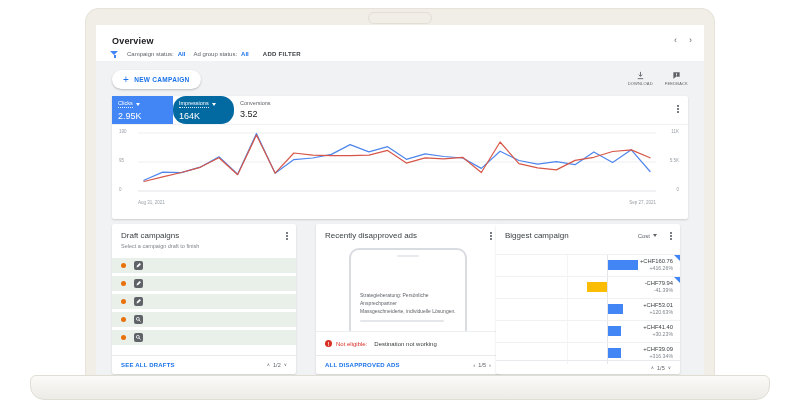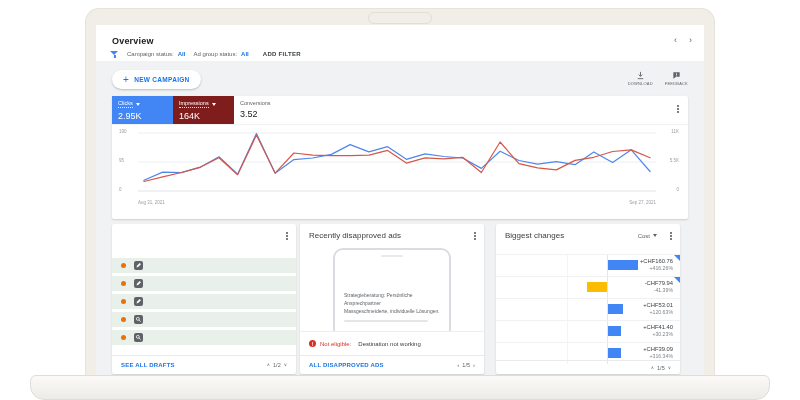--- a/index.html
+++ b/index.html
@@ -72,21 +72,21 @@
   .chart-wrap svg{width:100%;height:100%;display:block;}
   .ytick{position:absolute;font-size:4.5px;color:#9aa0a6;line-height:1;}
   .yl{left:7px;}
   .yr{right:9px;}
   .xlab{position:absolute;top:104px;font-size:4.5px;color:#9aa0a6;}
   .xlab.start{left:26px;}
   .xlab.end{right:32px;}
 
   
   .panel{top:199px;width:184px;height:150px;}
-  .p-drafts{left:16px;} .p-disap{left:204px;} .p-changes{left:400px;}
+  .p-drafts{left:16px;} .p-disap{left:220px;} .p-changes{left:400px;}
   .p-head{padding:7px 9px 0;}
   .p-title{font-size:8px;color:#3c4043;}
   .p-sub{font-size:5.5px;color:#80868b;margin-top:3px;}
   .panel .dots{right:8px;top:8px;}
   .p-foot{position:absolute;left:0;right:0;bottom:0;height:19px;border-top:1px solid #e8eaed;
     display:flex;align-items:center;padding:0 9px;box-sizing:border-box;}
   .p-link{font-size:6px;font-weight:bold;color:var(--link-blue);letter-spacing:.2px;}
   .pag{margin-left:auto;display:flex;align-items:center;gap:3px;color:#5f6368;font-size:5.5px;}
 
   
@@ -185,21 +185,21 @@
 
     <div class="card summary">
       <div class="chips-row">
           <div class="chip sel" style="background: rgb(66, 133, 244);">
             <div class="lblrow">
               <span class="lbl">Clicks</span>
               <span class="caret"></span>
             </div>
             <div class="val">2.95K</div>
           </div>
-          <div class="chip sel" style="background: #7f1d1d;">
+          <div class="chip sel" style="background: #0369a1; border-radius: 13px;">
             <div class="lblrow">
               <span class="lbl">Impressions</span>
               <span class="caret"></span>
             </div>
             <div class="val">164K</div>
           </div>
           <div class="chip plain">
             <div class="lblrow">
               <span class="lbl">Conversions</span>
             </div>
@@ -222,20 +222,24 @@
             <line x1="0" x2="524" y1="61" y2="61" stroke="#dadce0" stroke-width="0.8"></line>
             <polyline points="6.0,50.3 25.0,42.1 43.9,42.7 62.9,37.2 81.9,26.8 100.8,44.2 119.8,3.6 138.7,43.3 157.7,29.6 176.7,28.0 195.6,24.4 214.6,14.6 233.6,21.9 252.5,16.7 271.5,29.3 290.4,23.8 309.4,26.5 328.4,28.0 347.3,38.4 366.3,21.3 385.3,30.5 404.2,34.1 423.2,31.7 442.1,34.7 461.1,21.9 480.1,32.6 499.0,19.8 518.0,41.5" fill="none" stroke="#4e86ec" stroke-width="1.2" stroke-linejoin="round" stroke-linecap="round"></polyline>
             <polyline points="6.0,51.5 25.0,46.8 43.9,42.5 62.9,37.3 81.9,27.8 100.8,44.7 119.8,5.1 138.7,43.1 157.7,23.0 176.7,25.1 195.6,25.7 214.6,25.7 233.6,25.1 252.5,20.4 271.5,33.1 290.4,27.8 309.4,28.8 328.4,27.3 347.3,42.5 366.3,12.0 385.3,33.6 404.2,37.8 423.2,39.9 442.1,30.4 461.1,27.3 480.1,21.5 499.0,19.9 518.0,27.8" fill="none" stroke="#d65748" stroke-width="1.2" stroke-linejoin="round" stroke-linecap="round"></polyline>
           </svg>
       </div>
       <span class="xlab start">Aug 31, 2021</span>
       <span class="xlab end">Sep 27, 2021</span>
     </div>
 
     <div class="card panel p-drafts">
+      <div class="p-head">
+        <div class="p-title">Draft campaigns</div>
+        <div class="p-sub">Select a campaign draft to finish</div>
+      </div>
       <span class="dots"></span>
       <div class="draft-rows">
           <div class="draft-row">
             <span class="status-dot"></span>
             <span class="type-icon">
               <svg viewBox="0 0 10 10">
                 <path d="M2.2 7.8l.9-2.7 3.6-3.6 1.8 1.8-3.6 3.6z" fill="#fff"></path>
               </svg>
             </span>
           </div>
@@ -307,21 +311,21 @@
         <span class="pag">
           <span class="chev chev-left" style="font-size:6px"></span>
           <span>1/5</span>
           <span class="chev chev-right" style="font-size:6px"></span>
         </span>
       </div>
     </div>
 
     <div class="card panel p-changes">
       <div class="p-head">
-        <span class="p-title">Biggest changes</span>
+        <span class="p-title">Biggest campaign</span>
         <span class="metric-sel">
           <span>Cost</span>
           <span class="caret" style="color:#5f6368"></span>
         </span>
       </div>
       <span class="dots"></span>
       <div class="chg-rows">
           <div class="chg-row">
             <span class="chg-grid"></span>
             <span class="chg-axis"></span>

